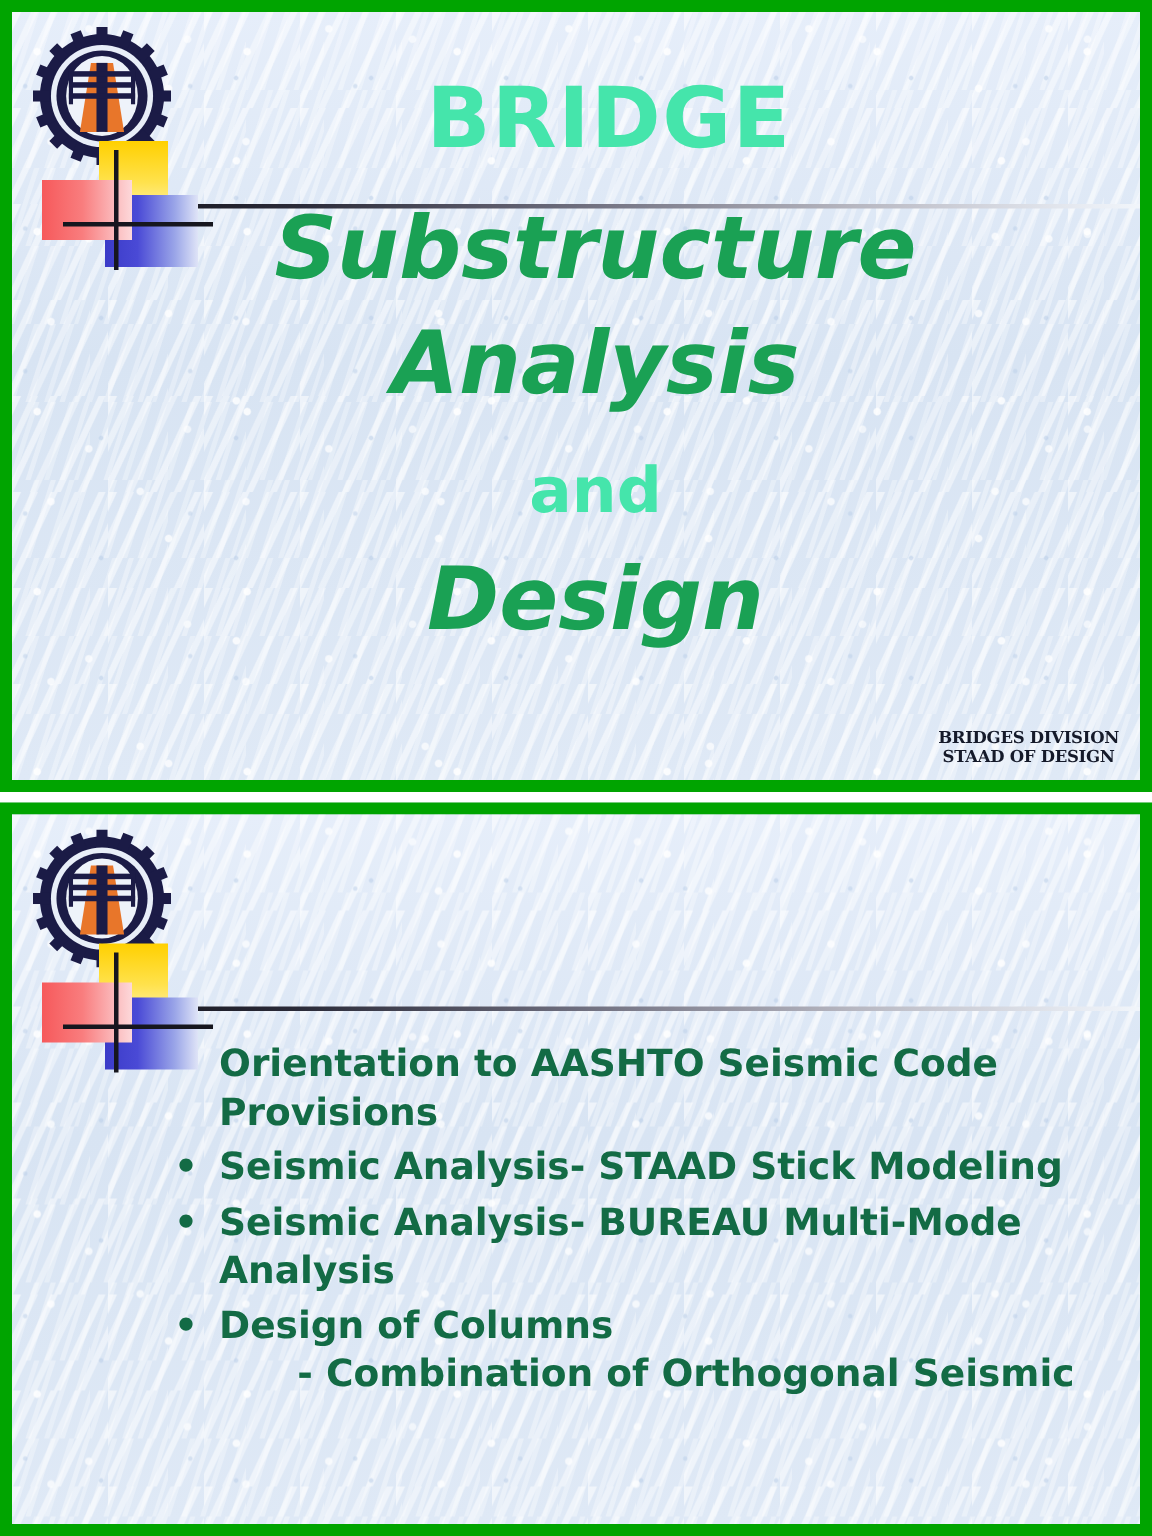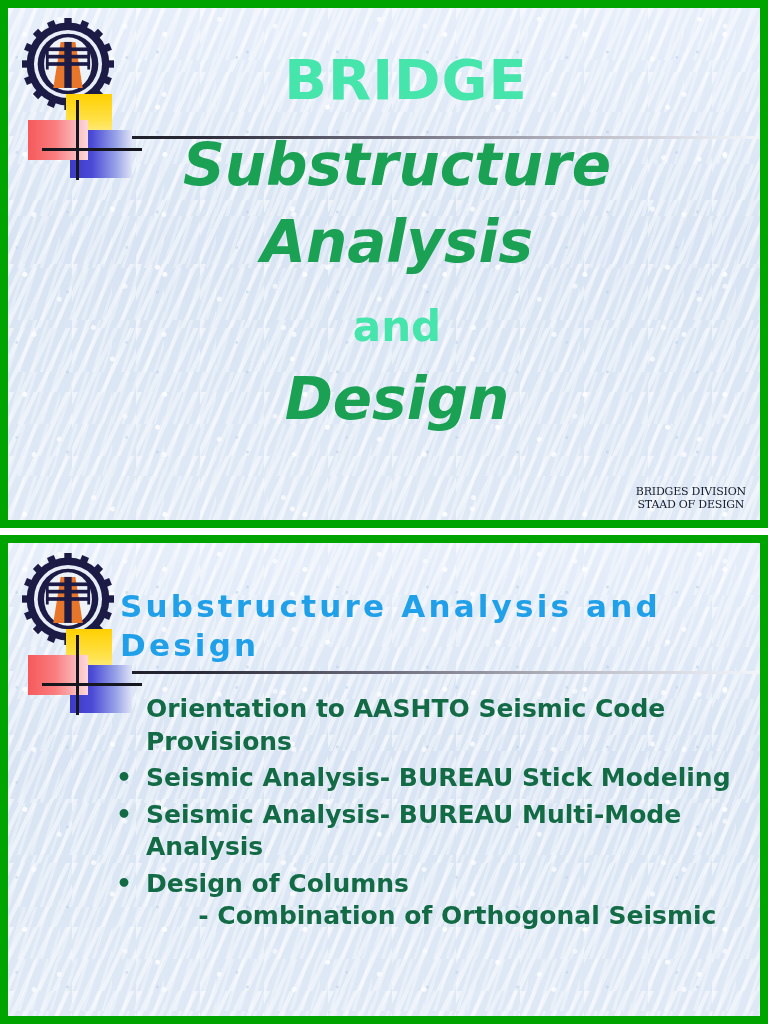--- a/index.html
+++ b/index.html
@@ -188,21 +188,21 @@
 
   
   .footer {
     position: absolute;
     right: 14px;
     bottom: 8px;
     text-align: center;
     color: #151a2a;
     font-family: "DejaVu Serif", serif;
     font-size: 11px;
-    font-weight: normal;
+    font-weight: bold;
     line-height: 1.25;
     letter-spacing: -0.2px;
     z-index: 5;
   }
 
   
   .s2-heading {
     position: absolute;
     left: 112px;
     top: 44px;
@@ -361,32 +361,31 @@
           <rect x="26" y="40" width="48" height="4" fill="#1b1b46"></rect>
           <rect x="26" y="48" width="48" height="4" fill="#1b1b46"></rect>
           <rect x="26" y="30" width="3" height="26" fill="#1b1b46"></rect>
           <rect x="71" y="30" width="3" height="26" fill="#1b1b46"></rect>
         </g>
       </svg>
     </div>
 
     <div class="divider" id="divider-2"></div>
 
-    <div class="s2-heading">Substructure Analysis and Design</div>
 
     <div class="s2-body">
 
       <div class="bullet-row">
         <span class="bullet-dot">•</span>
         <span class="bullet-text">Orientation to  AASHTO Seismic Code Provisions</span>
       </div>
 
       <div class="bullet-row">
         <span class="bullet-dot">•</span>
-        <span class="bullet-text">Seismic Analysis- BUREAU Stick Modeling</span>
+        <span class="bullet-text">Seismic Analysis- STAAD Stick Modeling</span>
       </div>
 
       <div class="bullet-row">
         <span class="bullet-dot">•</span>
         <span class="bullet-text">Seismic Analysis- BUREAU Multi-Mode Analysis</span>
       </div>
 
       <div class="bullet-row">
         <span class="bullet-dot">•</span>
         <span class="bullet-text">Design of Columns</span>

